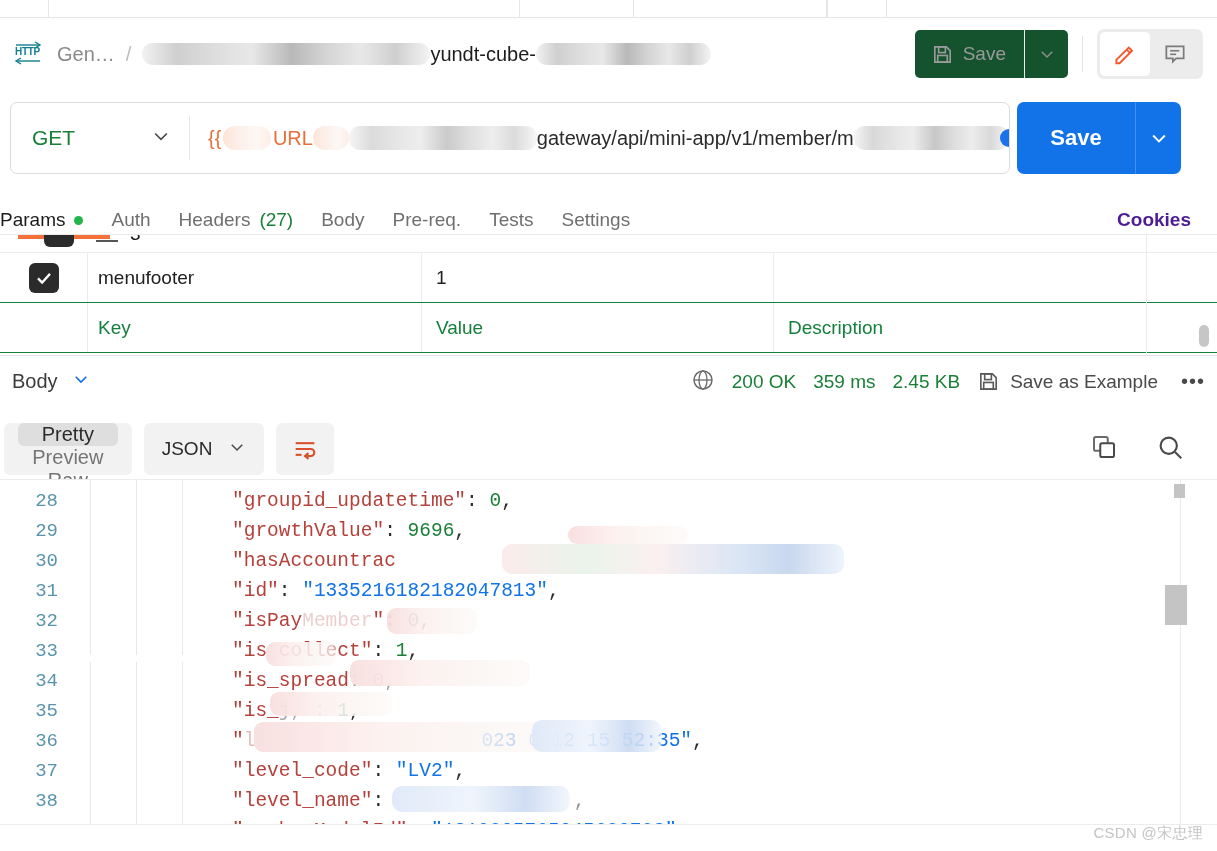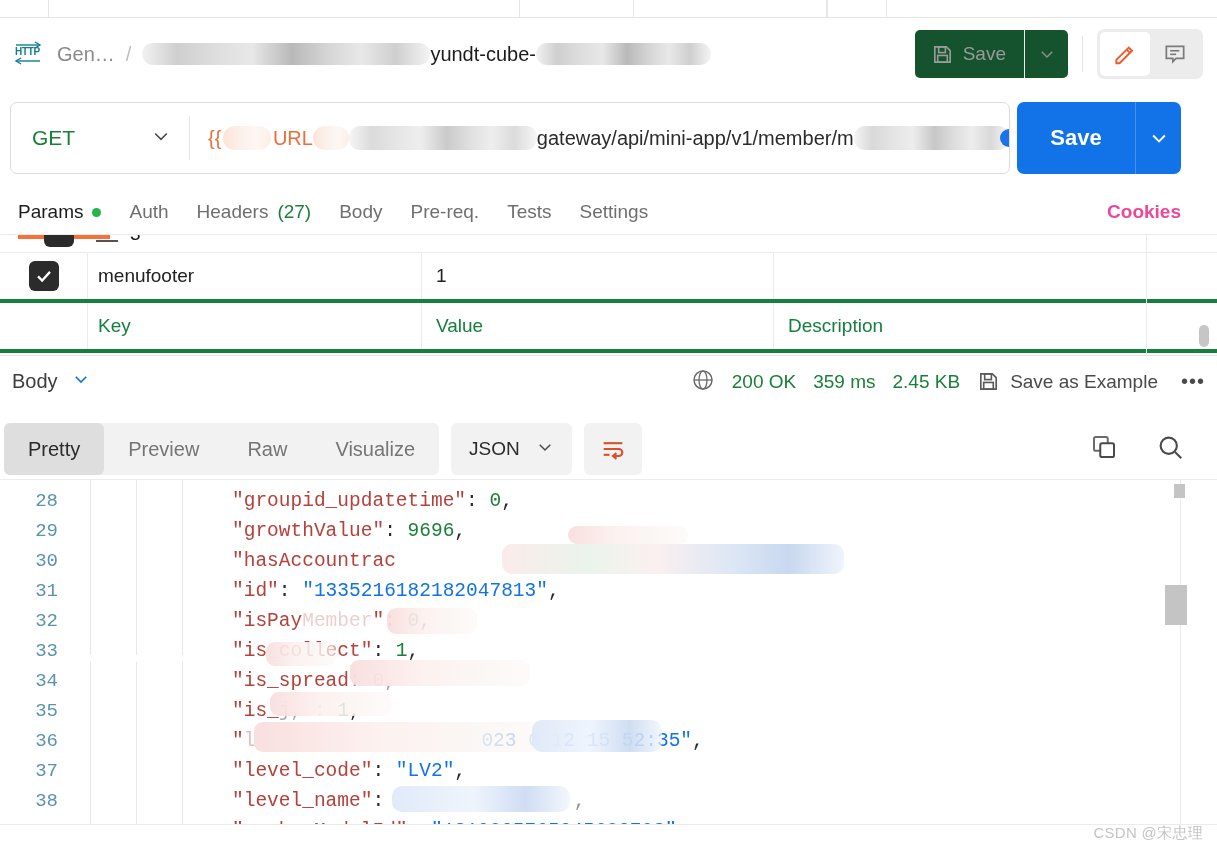--- a/index.html
+++ b/index.html
@@ -103,40 +103,40 @@
     flex:1; display:flex; align-items:center; justify-content:center;
     color:#fff; font-size: 22px; font-weight: 700;
   }
   .send-caret {
     width: 46px; height: 100%; display:flex; align-items:center; justify-content:center;
     color:#fff; border-left: 1px solid rgba(255,255,255,.22);
   }
 
   
   .req-tabs {
-    position:absolute; top: 192px; left: 0; width: 1217px; height: 40px;
-    display:flex; align-items:center; padding-left: 18px;
+    position:absolute; top: 200px; left: 0; width: 1217px; height: 40px;
+    display:flex; align-items:center; padding-left: 0;
   }
   .rtab {
     font-size: 19px; color: #6f6f6f; margin-right: 28px; display:flex; align-items:center; gap: 9px;
     white-space: nowrap;
   }
   .rtab.active { color: #1c1c1c; }
   .green-dot { width: 9px; height: 9px; border-radius: 50%; background:#25b34b; display:inline-block; }
   .hdr-count { color: #1a7f37; }
   .cookies {
-    margin-left: auto; margin-right: 36px; color:#ec4899; font-size:19px; font-weight:700;
+    margin-left: auto; margin-right: 26px; color:#4c1d95; font-size:19px; font-weight:700;
   }
 
   
   .params {
     position:absolute; top: 234px; left: 0; width: 1217px; height: 121px;
     border-top: 1px solid #ebebeb; overflow: hidden;
   }
-  .prow { display:flex; height: 50px; border-bottom: 4px solid #15803d; align-items:center; }
+  .prow { display:flex; height: 50px; border-bottom: 1px solid #15803d; align-items:center; }
   .prow.clipped { height: 18px; border-bottom: 1px solid #ebebeb; position:relative; overflow:hidden;}
   .pcheck { width: 88px; display:flex; align-items:center; justify-content:center; flex:0 0 auto;
             border-right: 1px solid #ebebeb; height: 100%; }
   .cbox {
     width: 30px; height: 30px; border-radius: 6px; background:#2b2b2b;
     display:flex; align-items:center; justify-content:center;
   }
   .pkey  { width: 334px; flex:0 0 auto; border-right:1px solid #ebebeb; height:100%;
            display:flex; align-items:center; padding-left: 10px; font-size: 19px; }
   .pval  { width: 352px; flex:0 0 auto; border-right:1px solid #ebebeb; height:100%;
@@ -168,21 +168,21 @@
   .resp-meta { margin-left: auto; display:flex; align-items:center; gap: 17px; }
   .meta-green { color:#1a7f37; font-size: 19px; }
   .meta-save { display:flex; align-items:center; gap: 10px; color:#4a4a4a; font-size: 19px; }
   .dots { letter-spacing: 1px; color:#4a4a4a; font-size: 20px; padding-left: 6px; }
 
   
   .viewtabs {
     position:absolute; top: 419px; left: 0; width: 1217px; height: 60px;
     display:flex; align-items:center; padding-left: 4px;
   }
-  .seg { display:flex; align-items:center; background:#f2f2f2; border-radius: 6px; height: 52px; }
+  .seg { display:flex; align-items:center; background:#f2f2f2; border-radius: 6px; height: 52px; flex-direction: column; }
   .seg .s {
     padding: 0 24px; height: 52px; display:flex; align-items:center; font-size: 20px; color:#757575;
     border-radius: 6px;
   }
   .seg .s.active { background:#dedede; color:#2b2b2b; }
   .jsonsel {
     margin-left: 12px; background:#f2f2f2; border-radius: 6px; height: 52px;
     display:flex; align-items:center; gap: 16px; padding: 0 18px; font-size: 19px; color:#2b2b2b;
   }
   .wrapbtn {

